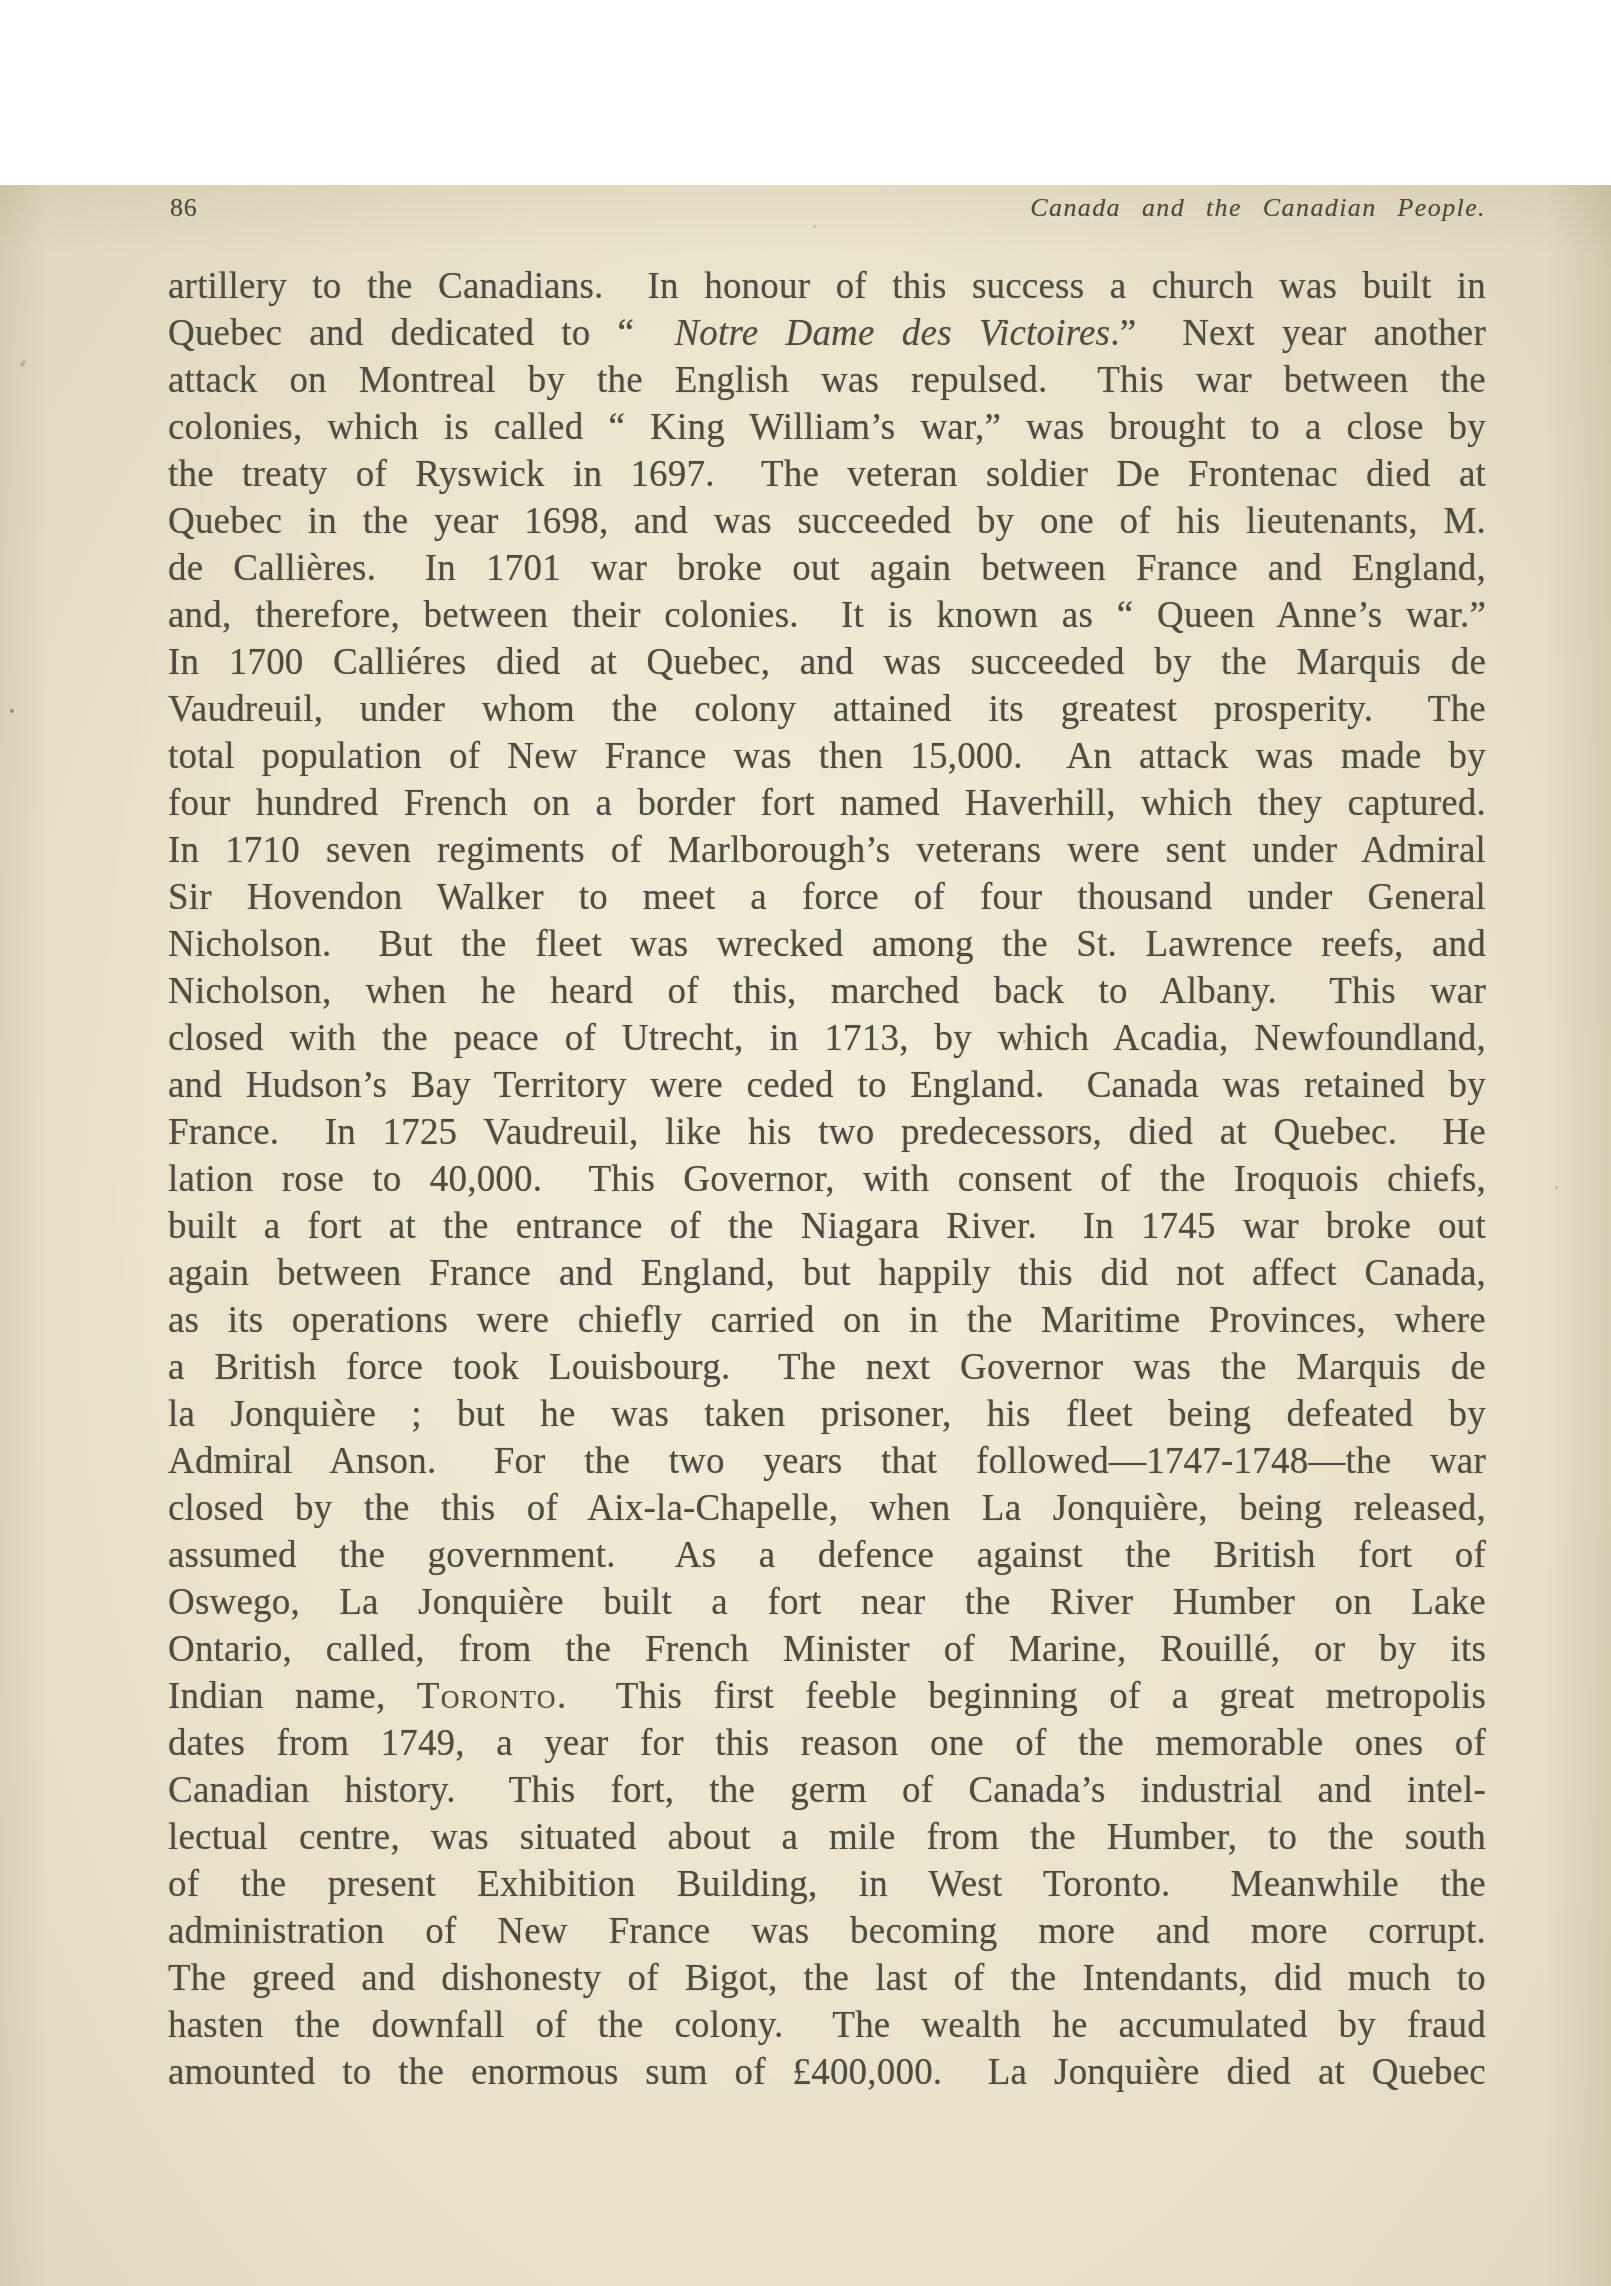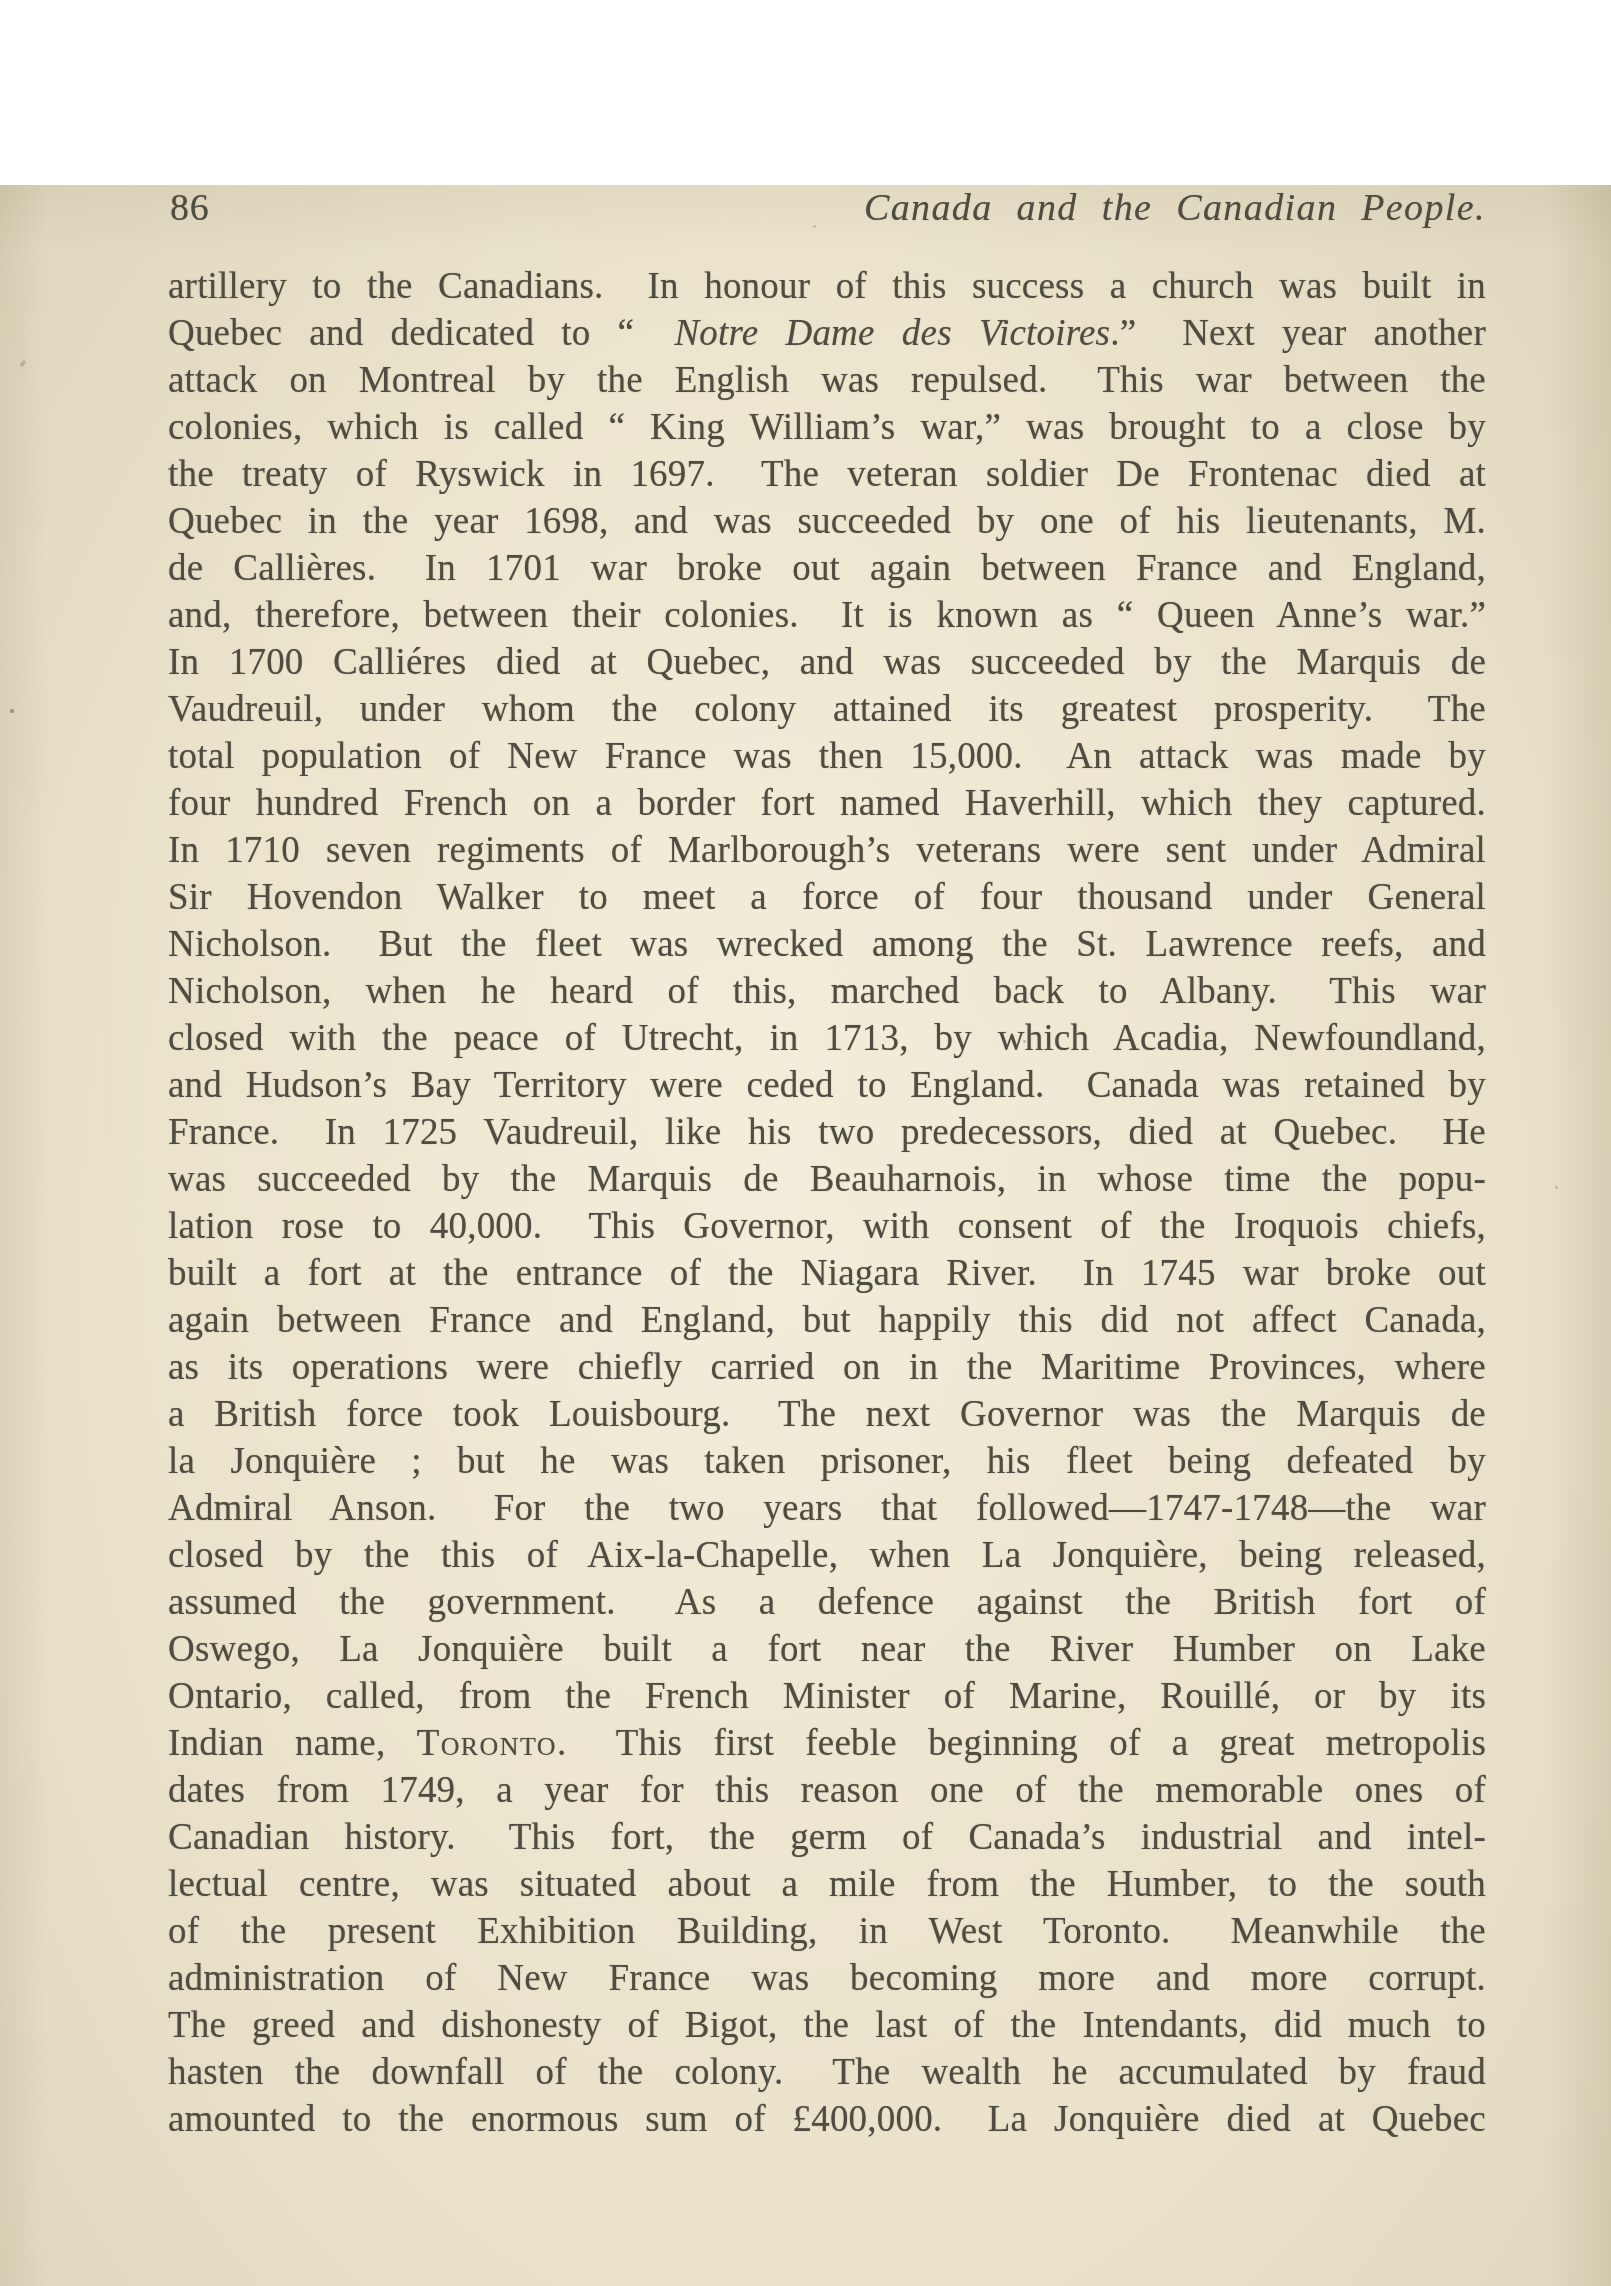--- a/index.html
+++ b/index.html
@@ -15,21 +15,21 @@
       linear-gradient(to bottom, rgba(120,105,70,.07) 0%, rgba(120,105,70,0) 3%, rgba(120,105,70,0) 97%, rgba(120,105,70,.10) 100%),
       radial-gradient(ellipse at 50% 48%, var(--paper-light) 0%, var(--paper) 58%, var(--paper-dark) 92%, var(--paper-edge) 100%);
     color:var(--ink);
   }
   .header{
     position:relative;
     margin:185px 0 0 168px;
     width:1318px;
     height:45px;
     line-height:45px;
-    font-size:38px;
+    font-size:26px;
   }
   .page-num{
     position:absolute;left:1.9px;top:0;
     letter-spacing:0.9px;
     text-shadow:0 0 0.9px rgba(90,85,68,.55);
   }
   .running-title{
     text-align:right;
     font-style:italic;
     letter-spacing:1.4px;
@@ -81,21 +81,20 @@
       <div class="line"><span>Vaudreuil, under whom the colony attained its greatest prosperity.  The</span></div>
       <div class="line"><span>total population of New France was then 15,000.  An attack was made by</span></div>
       <div class="line"><span>four hundred French on a border fort named Haverhill, which they captured.</span></div>
       <div class="line"><span>In 1710 seven regiments of Marlborough’s veterans were sent under Admiral</span></div>
       <div class="line"><span>Sir Hovendon Walker to meet a force of four thousand under General</span></div>
       <div class="line"><span>Nicholson.  But the fleet was wrecked among the St. Lawrence reefs, and</span></div>
       <div class="line"><span>Nicholson, when he heard of this, marched back to Albany.  This war</span></div>
       <div class="line"><span>closed with the peace of Utrecht, in 1713, by which Acadia, Newfoundland,</span></div>
       <div class="line"><span>and Hudson’s Bay Territory were ceded to England.  Canada was retained by</span></div>
       <div class="line"><span>France.  In 1725 Vaudreuil, like his two predecessors, died at Quebec.  He</span></div>
-      <div class="line"><span>was succeeded by the Marquis de Beauharnois, in whose time the popu-</span></div>
       <div class="line"><span>lation rose to 40,000.  This Governor, with consent of the Iroquois chiefs,</span></div>
       <div class="line"><span>built a fort at the entrance of the Niagara River.  In 1745 war broke out</span></div>
       <div class="line"><span>again between France and England, but happily this did not affect Canada,</span></div>
       <div class="line"><span>as its operations were chiefly carried on in the Maritime Provinces, where</span></div>
       <div class="line"><span>a British force took Louisbourg.  The next Governor was the Marquis de</span></div>
       <div class="line"><span>la Jonquière ; but he was taken prisoner, his fleet being defeated by</span></div>
       <div class="line"><span>Admiral Anson.  For the two years that followed—1747-1748—the war</span></div>
       <div class="line"><span>closed by the this of Aix-la-Chapelle, when La Jonquière, being released,</span></div>
       <div class="line"><span>assumed the government.  As a defence against the British fort of</span></div>
       <div class="line"><span>Oswego, La Jonquière built a fort near the River Humber on Lake</span></div>

